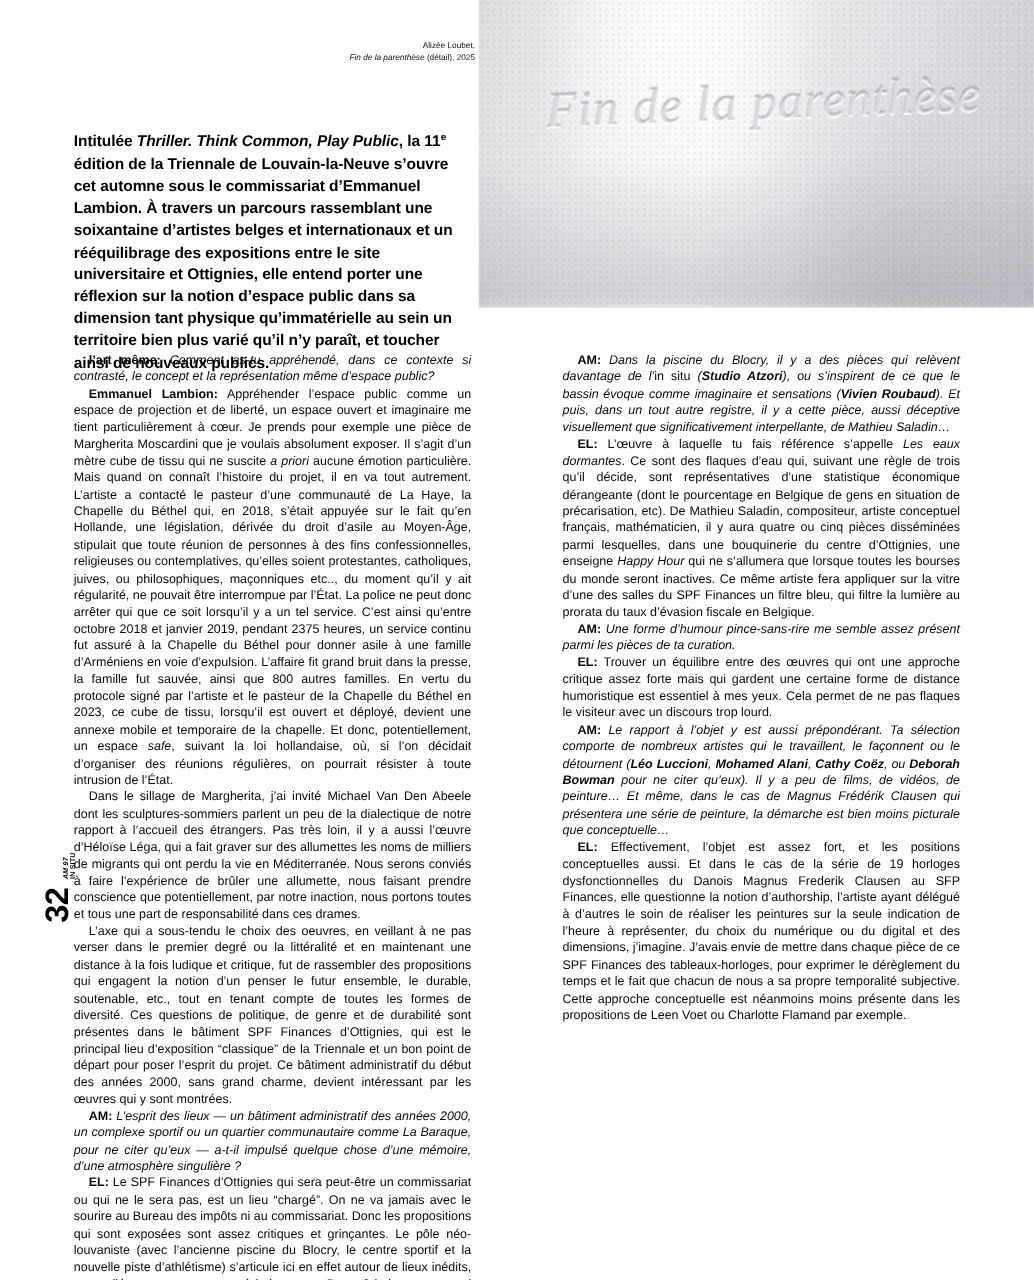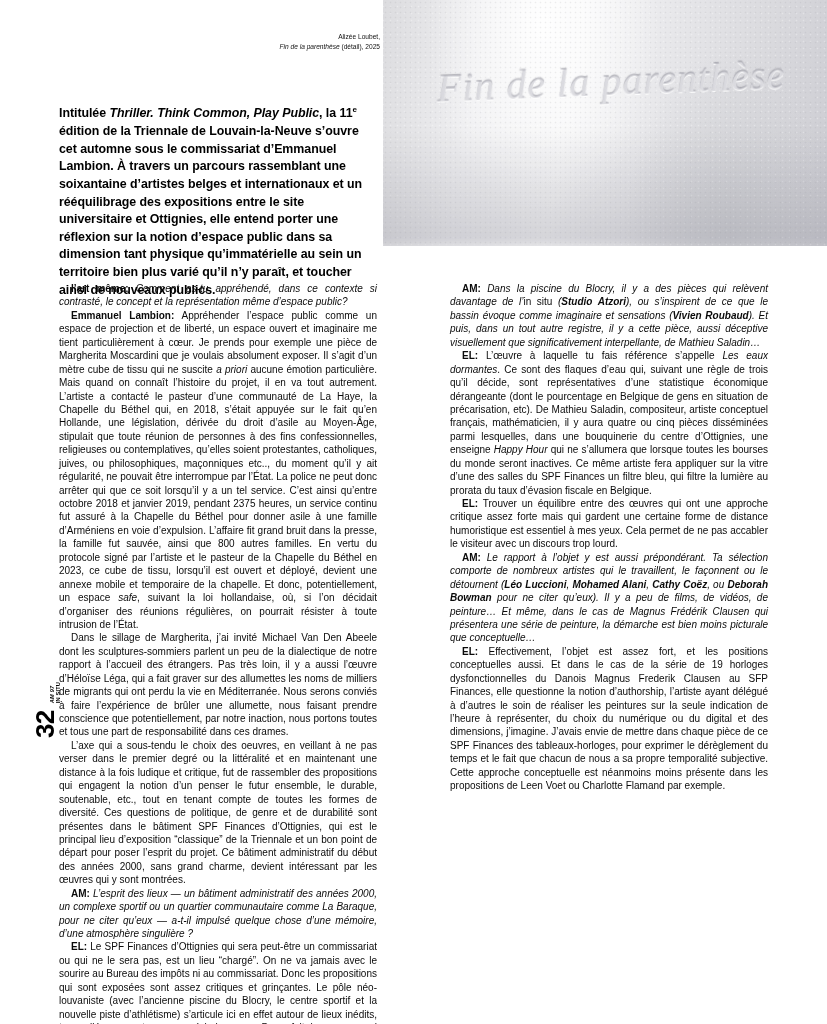--- a/index.html
+++ b/index.html
@@ -227,21 +227,22 @@
 
     <p><span class="spk">EL:</span> <span>Le SPF Finances d’Ottignies qui sera peut-être un commissariat ou qui ne le sera pas, est un lieu “chargé”. On ne va jamais avec le sourire au Bureau des impôts ni au commissariat. Donc les propositions qui sont exposées sont assez critiques et grinçantes. Le pôle néo-louvaniste (avec l’ancienne piscine du Blocry, le centre sportif et la nouvelle piste d’athlétisme) s’articule ici en effet autour de lieux inédits, tous reliés au sport, au corps, à la jeunesse. De ce fait, les œuvres qui parlent de genre, de diversité ou d’interspécificité, je les ai plutôt placées à Louvain-la-Neuve, sans être systématique néanmoins et en mélangeant les registres.</span></p>
   </div>
 
   <div class="col" id="col-right">
 
     <p><span class="spk">AM:</span> <span class="q"><span>Dans la piscine du Blocry, il y a des pièces qui relèvent davantage de l’</span><span class="up">in situ</span><span> (</span><b>Studio Atzori</b><span>), ou s’inspirent de ce que le bassin évoque comme imaginaire et sensations (</span><b>Vivien Roubaud</b><span>). Et puis, dans un tout autre registre, il y a cette pièce, aussi déceptive visuellement que significativement interpellante, de Mathieu Saladin…</span></span></p>
 
     <p><span class="spk">EL:</span> <span>L’œuvre à laquelle tu fais référence s’appelle </span><i>Les eaux dormantes</i><span>. Ce sont des flaques d’eau qui, suivant une règle de trois qu’il décide, sont représentatives d’une statistique économique dérangeante (dont le pourcentage en Belgique de gens en situation de précarisation, etc). De </span><b>Mathieu Saladin</b><span>, compositeur, artiste conceptuel français, mathématicien, il y aura quatre ou cinq pièces disséminées parmi lesquelles, dans une bouquinerie du centre d’Ottignies, une enseigne </span><i>Happy Hour</i><span> qui ne s’allumera que lorsque toutes les bourses du monde seront inactives. Ce même artiste fera appliquer sur la vitre d’une des salles du SPF Finances un filtre bleu, qui filtre la lumière au prorata du taux d’évasion fiscale en Belgique.</span></p>
 
-
-    <p><span class="spk">EL:</span> <span>Trouver un équilibre entre des œuvres qui ont une approche critique assez forte mais qui gardent une certaine forme de distance humoristique est essentiel à mes yeux. Cela permet de ne pas accabler le visiteur avec un discours trop lourd.</span></p>
+    <p><span class="spk">AM:</span> <span class="q">Une forme d’humour pince-sans-rire me semble assez présent parmi les pièces de ta curation.</span></p>
+
+    <p><span class="spk">EL:</span> <span>Trouver un équilibre entre des œuvres qui ont une approche critique assez forte mais qui gardent une certaine forme de distance humoristique est essentiel à mes yeux. Cela permet de ne pas flaques le visiteur avec un discours trop lourd.</span></p>
 
     <p><span class="spk">AM:</span> <span class="q"><span>Le rapport à l’objet y est aussi prépondérant. Ta sélection comporte de nombreux artistes qui le travaillent, le façonnent ou le détournent (</span><b>Léo Luccioni</b><span>, </span><b>Mohamed Alani</b><span>, </span><b>Cathy Coëz</b><span>, ou </span><b>Deborah Bowman</b><span> pour ne citer qu’eux). Il y a peu de films, de vidéos, de peinture… Et même, dans le cas de Magnus Frédérik Clausen qui présentera une série de peinture, la démarche est bien moins picturale que conceptuelle…</span></span></p>
 
     <p><span class="spk">EL:</span> <span>Effectivement, l’objet est assez fort, et les positions conceptuelles aussi. Et dans le cas de la série de 19 horloges dysfonctionnelles du Danois </span><b>Magnus Frederik Clausen</b><span> au SFP Finances, elle questionne la notion d’authorship, l’artiste ayant délégué à d’autres le soin de réaliser les peintures sur la seule indication de l’heure à représenter, du choix du numérique ou du digital et des dimensions, j’imagine. J’avais envie de mettre dans chaque pièce de ce SPF Finances des tableaux-horloges, pour exprimer le dérèglement du temps et le fait que chacun de nous a sa propre temporalité subjective. Cette approche conceptuelle est néanmoins moins présente dans les propositions de </span><b>Leen Voet</b><span> ou </span><b>Charlotte Flamand</b><span> par exemple.</span></p>
   </div>
 
 </div>
 
 </body></html>

